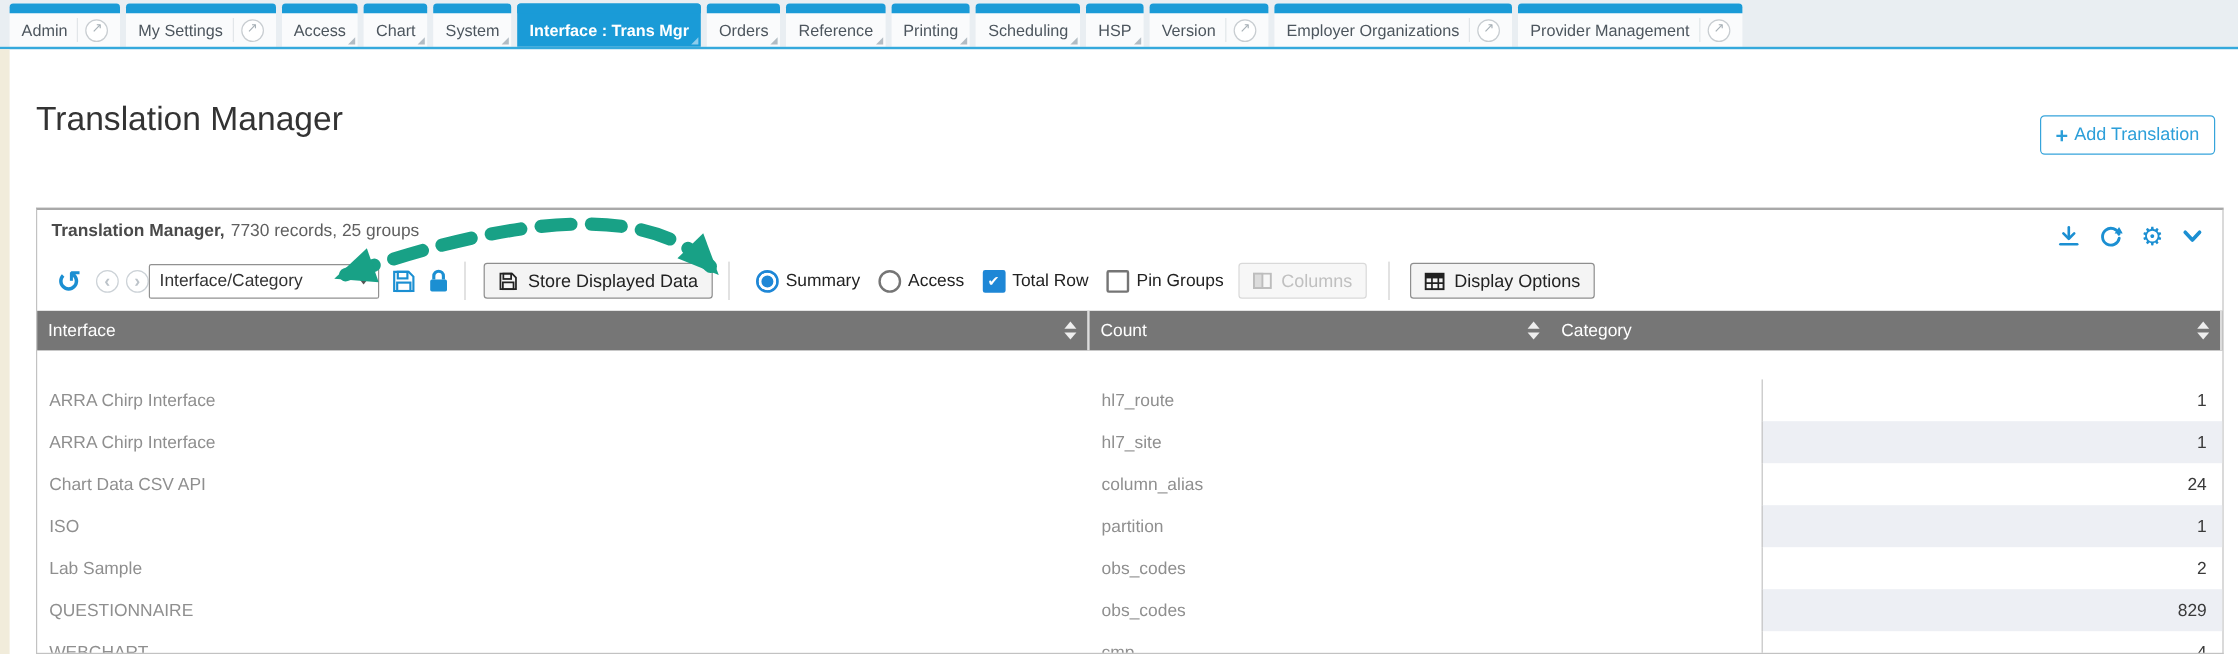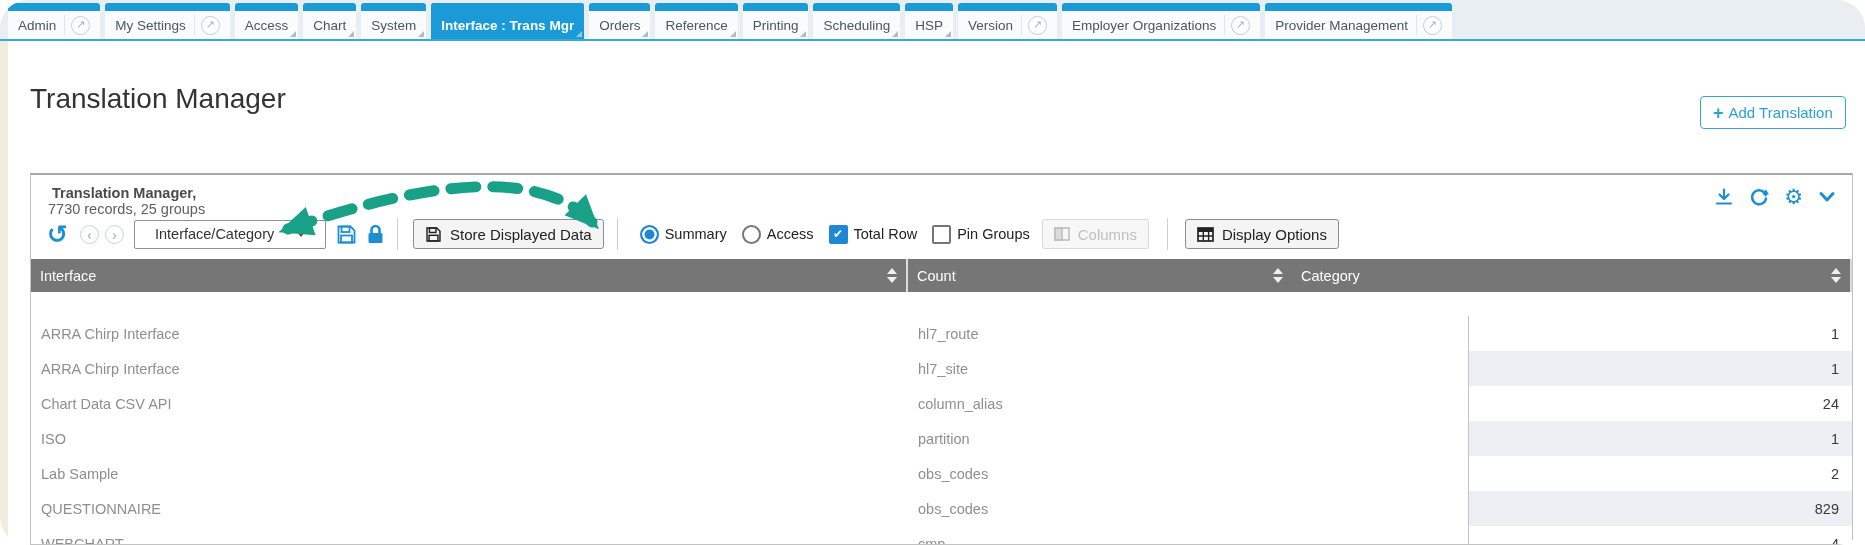--- a/index.html
+++ b/index.html
@@ -1,17 +1,17 @@
 <!DOCTYPE html>
 <html><head>
 <meta charset="utf-8">
 <style>
   html,body{margin:0;padding:0;background:#fff;}
   #app{position:relative;width:1865px;height:545px;overflow:hidden;
-       font-family:"Liberation Sans",sans-serif;background:#fff;border-radius:28px;}
+       font-family:"Liberation Sans",sans-serif;background:#fff;}
 
   
   .tabbar{position:absolute;top:0;left:0;width:100%;height:41px;background:#e9eef2;}
   .tabbar .underline{position:absolute;left:0;top:39px;width:100%;height:2px;background:#35a9dc;}
   .tabs{position:absolute;left:8px;top:3px;display:flex;align-items:stretch;height:36px;gap:5px;}
   .tab{position:relative;display:flex;align-items:center;background:#fafbfc;
        border-radius:3px 3px 0 0;padding:8px 10px 0 10px;cursor:pointer;white-space:nowrap;}
   .tab::before{content:"";position:absolute;top:0;left:0;right:0;height:8px;background:#1a9bd7;
        border-radius:3px 3px 0 0;}
   .tab-label{font-size:13.5px;color:#4d565e;position:relative;}
@@ -28,38 +28,38 @@
   .left-edge{position:absolute;left:0;top:41px;width:8px;height:504px;background:#f1ecdb;}
   .page-title{position:absolute;left:30px;top:83px;font-size:28px;color:#333;}
   .add-btn{position:absolute;left:1700px;top:96px;height:33px;display:flex;align-items:center;
        gap:5px;padding:0 12px;background:#fff;border:1px solid #36a4db;border-radius:4px;
        color:#2d9fd9;font-size:15px;cursor:pointer;box-sizing:border-box;}
   .add-btn .plus{font-weight:bold;font-size:18px;line-height:1;}
 
   
   .panel{position:absolute;left:30px;top:173px;width:1823px;height:372px;background:#fff;
        border:1px solid #c2c2c2;border-top:2px solid #a9a9a9;box-sizing:border-box;}
-  .panel-header{position:absolute;top:10px;left:12px;height:22px;display:flex;align-items:center;font-size:14.5px;flex-direction:column;}
+  .panel-header{position:absolute;top:10px;left:12px;height:22px;display:flex;align-items:flex-start;font-size:14.5px;}
   .panel-header .bold{font-weight:bold;color:#4a4a4a;}
   .panel-header .sub{color:#5f5f5f;margin-left:5px;}
   .panel-icons{position:absolute;top:12px;right:16px;display:flex;align-items:center;gap:15px;color:#1b8fd2;}
   .panel-icons .uicon{font-size:21px;line-height:20px;cursor:pointer;}
   .panel-icons svg{display:block;cursor:pointer;}
 
   
   .toolbar{position:absolute;top:40px;left:10px;right:12px;height:38px;display:flex;align-items:center;}
   .undo{font-size:25px;font-weight:bold;color:#1b8fd2;margin-left:6px;cursor:pointer;
         font-family:"DejaVu Sans",sans-serif;line-height:1;}
   .navcirc{width:19px;height:19px;border-radius:50%;border:1.5px solid #ccd2d7;color:#bcc3c9;
         font-size:15px;font-weight:bold;line-height:17px;text-align:center;cursor:pointer;box-sizing:border-box;}
   .navcirc.prev{margin-left:12px;}
   .navcirc.next{margin-left:6px;}
-  .select{margin-left:10px;width:192px;height:29px;border:1px solid #919191;border-radius:2px;
+  .select{width:192px;height:29px;border:1px solid #919191;border-radius:2px;
         background:#fff;display:flex;align-items:center;justify-content:space-between;
-        padding:0 20px;font-size:14.5px;color:#333;cursor:pointer;box-sizing:border-box;}
+        padding:0 8px;font-size:14.5px;color:#333;cursor:pointer;box-sizing:border-box;}
   .select .caret{width:0;height:0;border-left:4.5px solid transparent;border-right:4.5px solid transparent;
         border-top:5px solid #555;}
   .tool-icon{margin-left:10px;cursor:pointer;display:flex;align-items:center;}
   .vsep{width:1px;height:32px;background:#d0d0d0;margin-left:13px;}
   .btn{margin-left:15px;height:30px;display:flex;align-items:center;gap:8px;padding:0 11px;
         background:#f4f4f4;border:1px solid #8e8e8e;border-radius:3px;font-size:15px;color:#222;
         cursor:pointer;box-sizing:border-box;}
   .btn.disabled{background:#f7f7f7;border-color:#d9d9d9;color:#c0c0c0;cursor:default;}
   .choice{display:flex;align-items:center;gap:6px;margin-left:15px;font-size:14.5px;color:#222;cursor:pointer;}
   .choice.first{margin-left:22px;}

